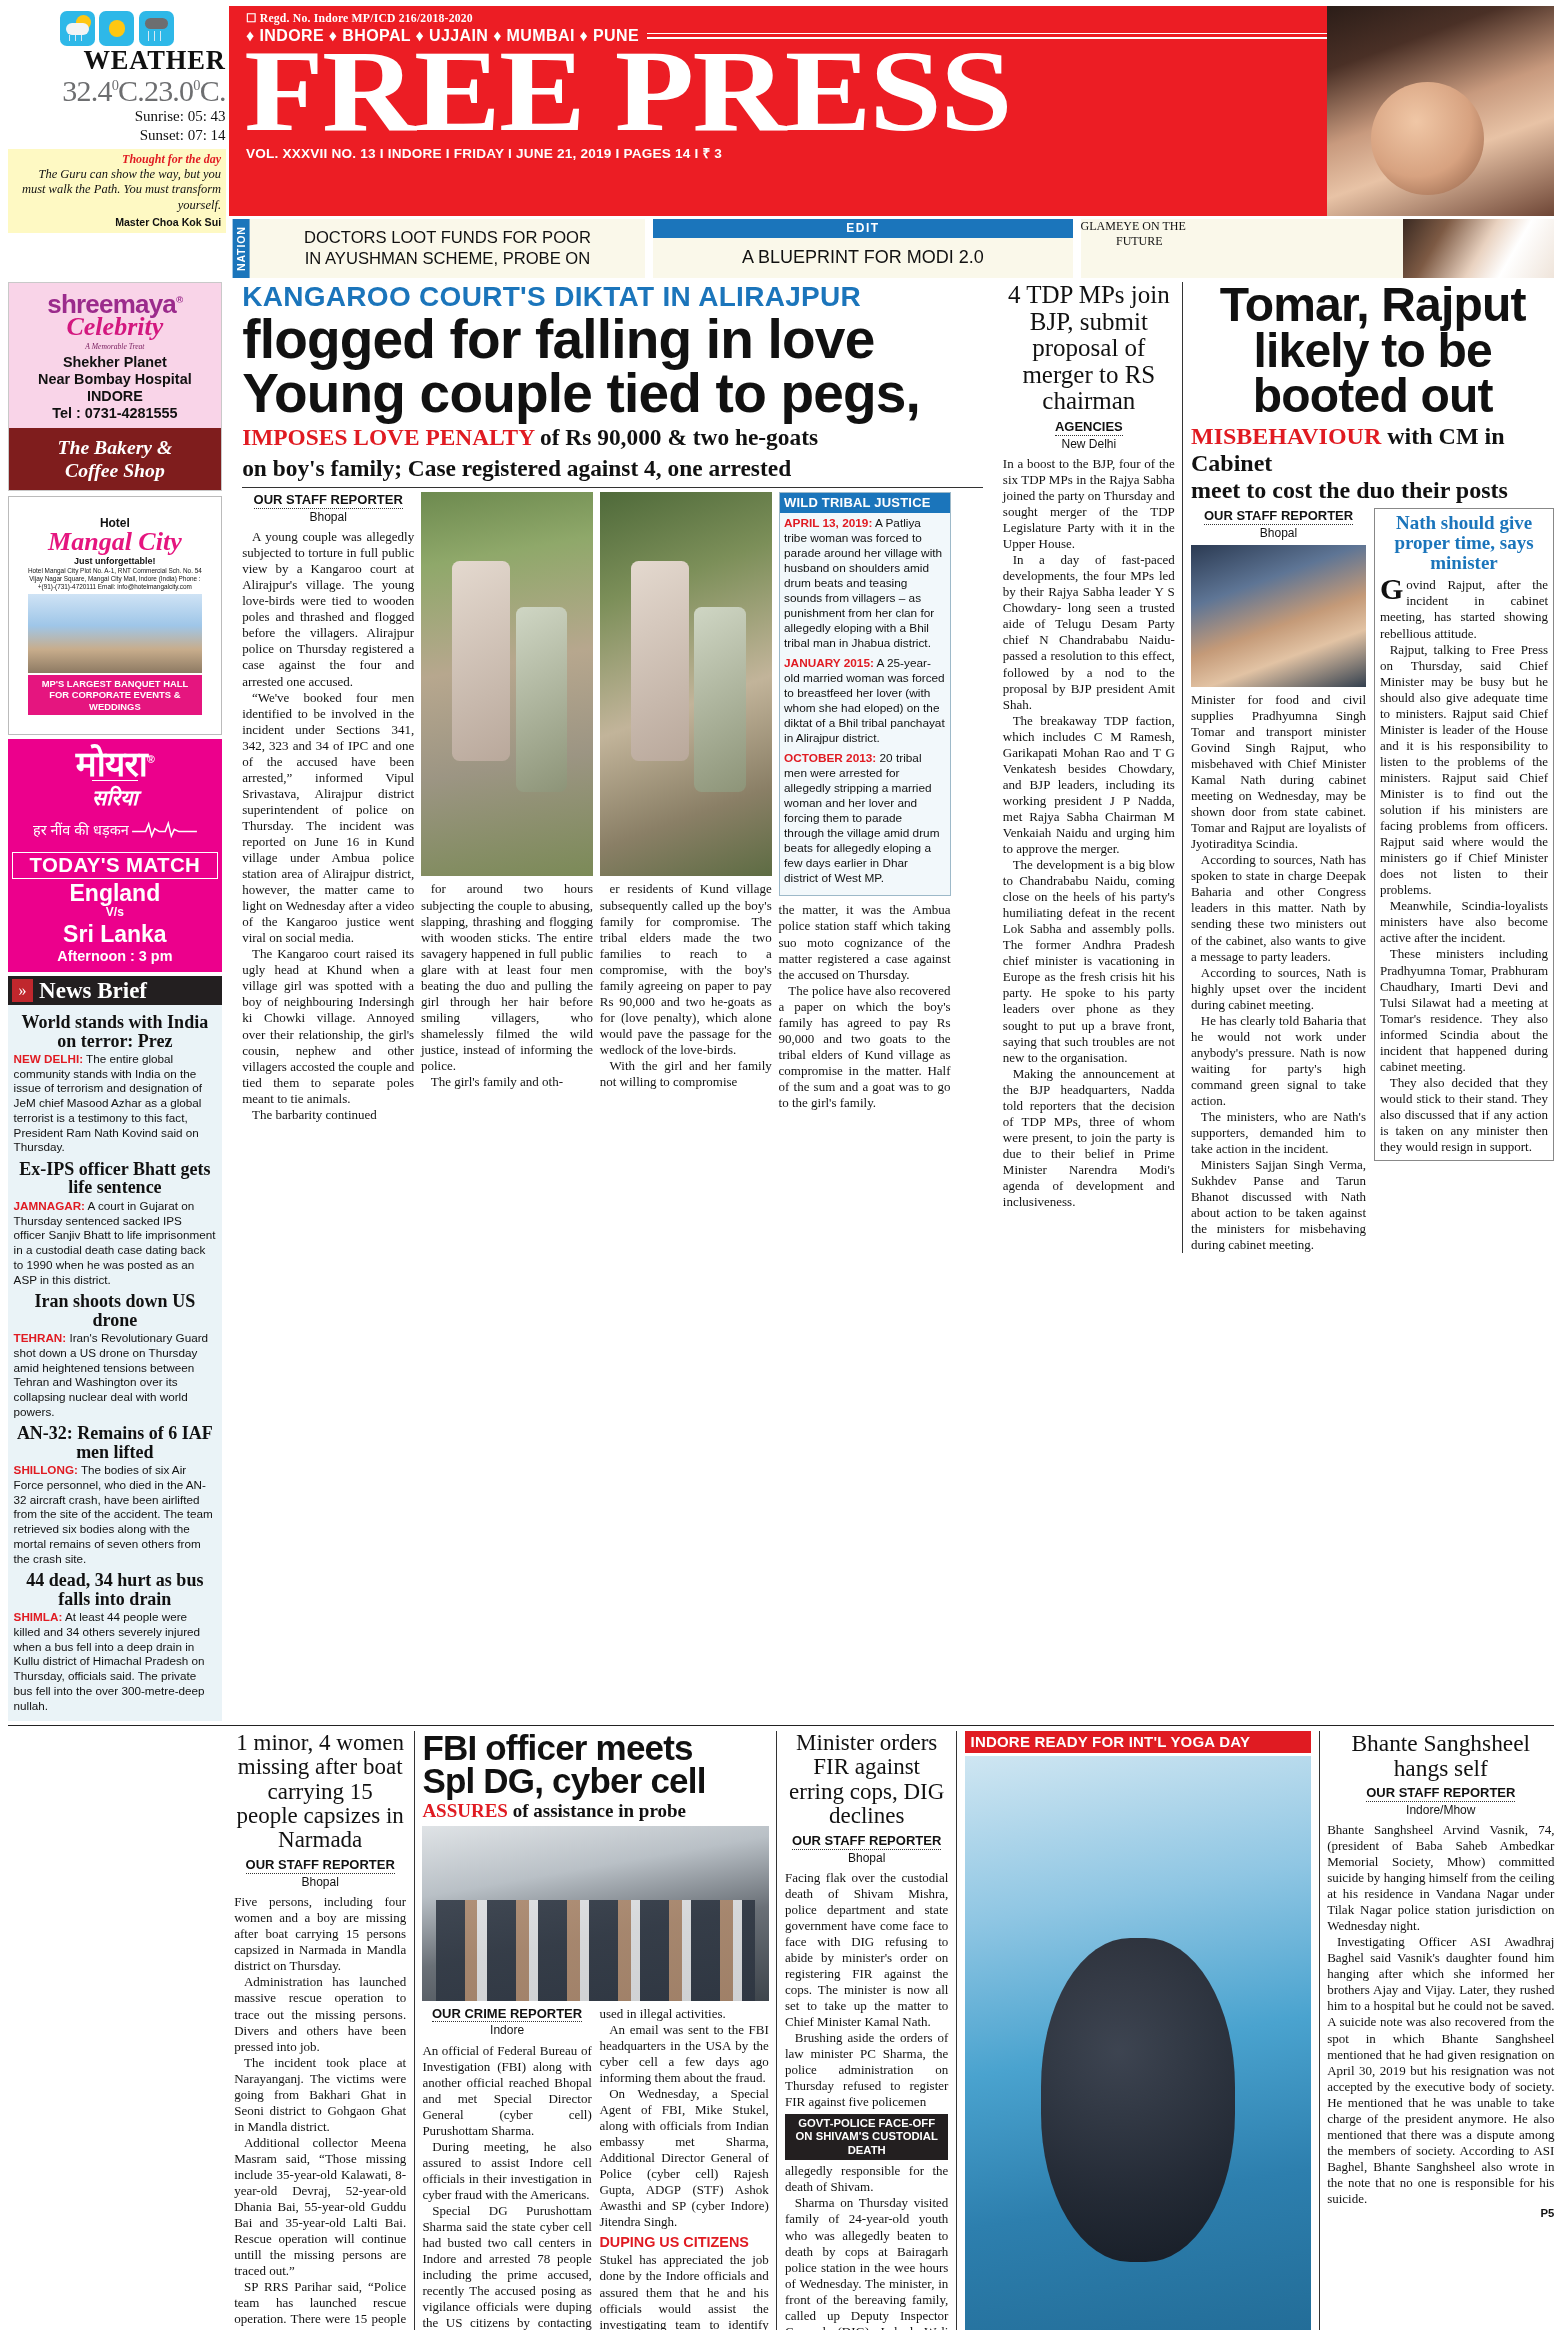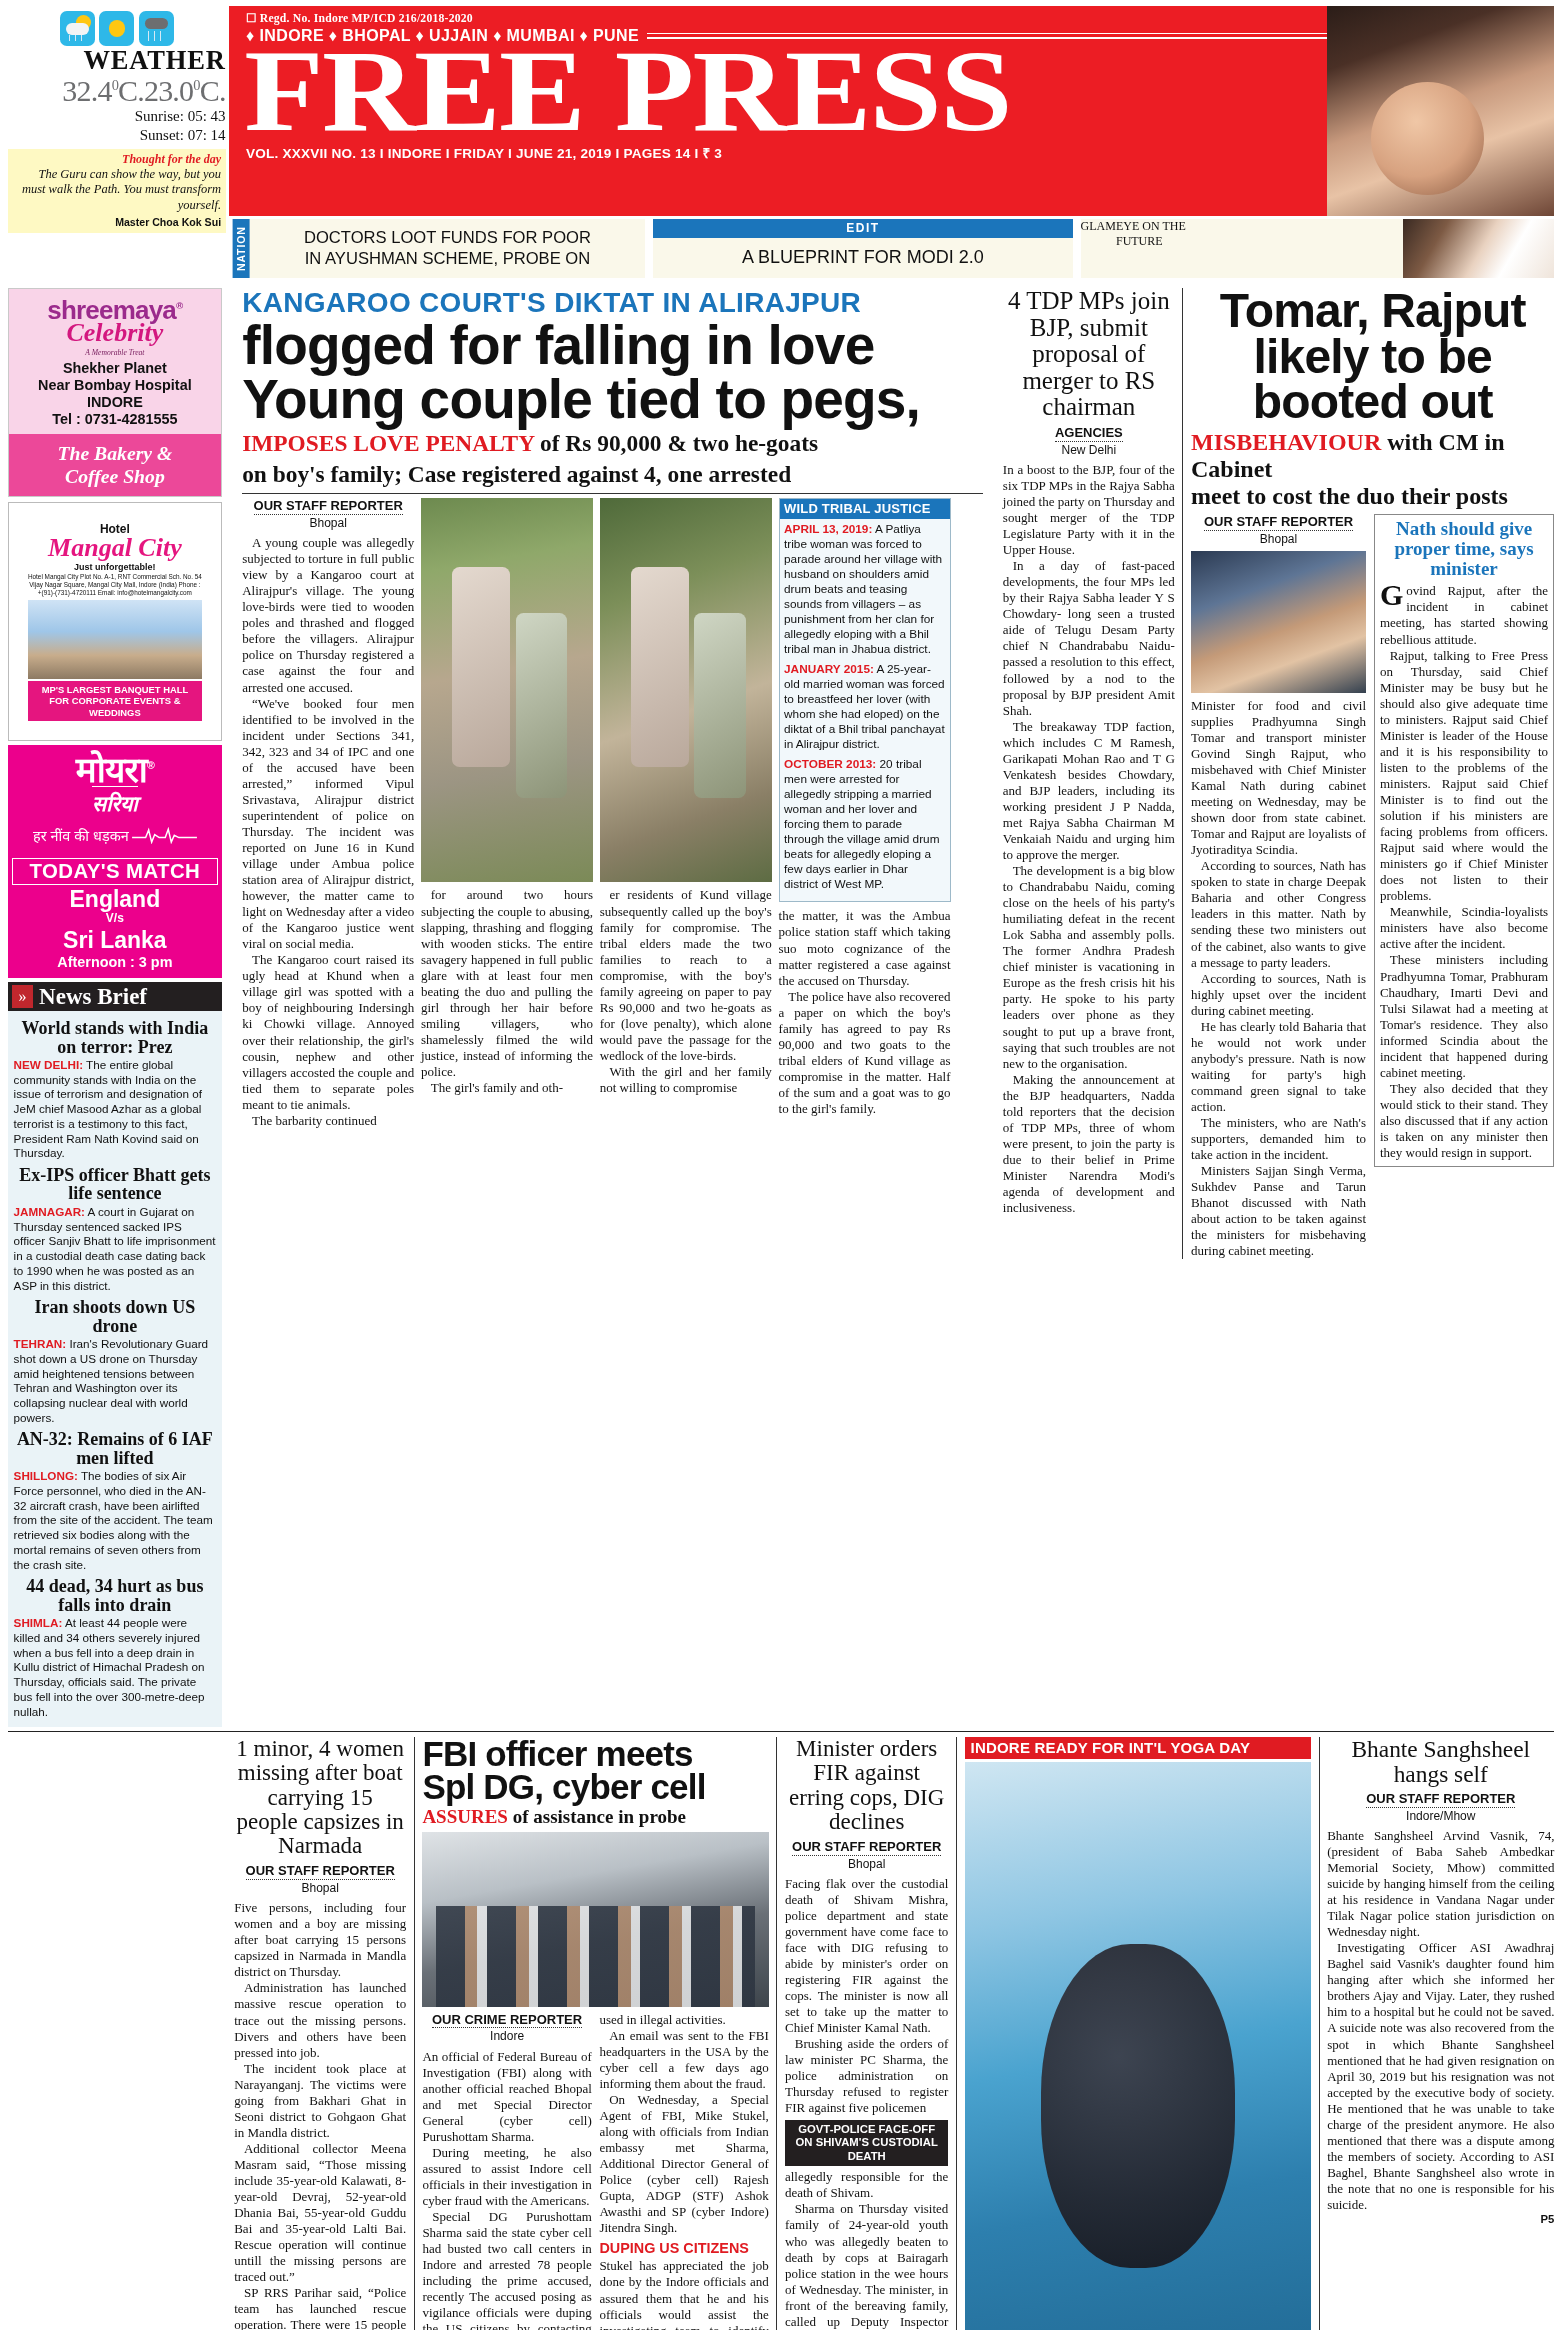--- a/index.html
+++ b/index.html
@@ -64,33 +64,33 @@
   .teaser-edit { flex:1.02; display:flex; flex-direction:column; background:#faf8ea; }
   .teaser-edit .hd { background:#1b75bb; color:#fff; font-size:12px; font-weight:bold; text-align:center;
                      padding:2.3px 0; letter-spacing:1.5px; font-family:"Liberation Sans",sans-serif;}
   .teaser-edit .bd { flex:1; display:flex; align-items:center; justify-content:center; font-size:18px;
                      font-family:"Liberation Sans Narrow","Liberation Sans",sans-serif;}
   .teaser-glam { flex:1.15; display:flex; background:#faf8ea; position:relative; overflow:hidden;}
   .glam-img { position:absolute; right:0; top:0; bottom:0; width:151px;
               background:linear-gradient(120deg,#3a2a22 0%, #7d5a44 25%, #e9d2c0 52%, #ffffff 70%, #efe4da 100%); }
 
   
-  .main { display:flex; gap:20px; margin-top:10px; }
+  .main { display:flex; gap:20px; margin-top:4px; }
   .col-left { width:219px; }
   .col-mid { width:756px; }
   .col-right { width:563px; }
 
   
   .ad-shreemaya { background:#f9d4e8; border:0.8px solid #c9c9c9; padding:6px 4.5px 0 4.5px; text-align:center;}
   .sm-logo { font-family:"Liberation Sans",sans-serif; font-weight:bold; font-size:26px; color:#9b2b8c; letter-spacing:-0.8px;}
   .sm-logo sup{ font-size:9.8px; }
   .sm-celeb { font-family:"Liberation Serif",serif; font-style:italic; font-weight:bold; font-size:26px; color:#d3177f; margin-top:-7.6px;}
   .sm-treat { font-size:7.6px; color:#7a2060; font-style:italic; }
   .sm-lines { font-family:"Liberation Sans",sans-serif; font-weight:bold; font-size:14.4px; line-height:1.18; color:#111; margin-top:3px;}
-  .sm-bakery { background:#ec4899; margin:6px -4.5px 0 -4.5px; padding:7.6px 3px 9px 3px; color:#fff;
+  .sm-bakery { background:#7f1d1d; margin:6px -4.5px 0 -4.5px; padding:7.6px 3px 9px 3px; color:#fff;
                font-family:"Liberation Serif",serif; font-style:italic; font-weight:bold; font-size:19.7px; line-height:1.15;}
   .ad-mangal { border:0.8px solid #bbb; margin-top:4.5px; padding:19px; text-align:center; background:#fff;}
   .mg-hotel { font-family:"Liberation Sans",sans-serif; font-weight:bold; font-size:12px;}
   .mg-name { font-family:"Liberation Serif",serif; font-style:italic; font-weight:bold; font-size:26px; color:#e5157f; line-height:0.95;}
   .mg-tag { font-family:"Liberation Sans",sans-serif; font-weight:bold; font-size:9px; margin-top:1.5px;}
   .mg-addr { font-size:6.4px; line-height:1.25; margin-top:1.5px; font-family:"Liberation Sans",sans-serif;}
   .mg-pic { height:79px; margin-top:2.3px; background:linear-gradient(180deg,#cfe3f5 0%, #9fc6e8 40%, #c8ad8c 70%, #8d7a63 100%); }
   .mg-strip { background:#e5157f; color:#fff; font-family:"Liberation Sans",sans-serif; font-weight:bold;
               font-size:9.4px; line-height:1.2; padding:3px 1.5px; margin-top:2.3px;}
   .ad-moira { background:#ec008c; margin-top:4.5px; padding:7.6px 4.5px 10.6px 4.5px; text-align:center; color:#fff;}

